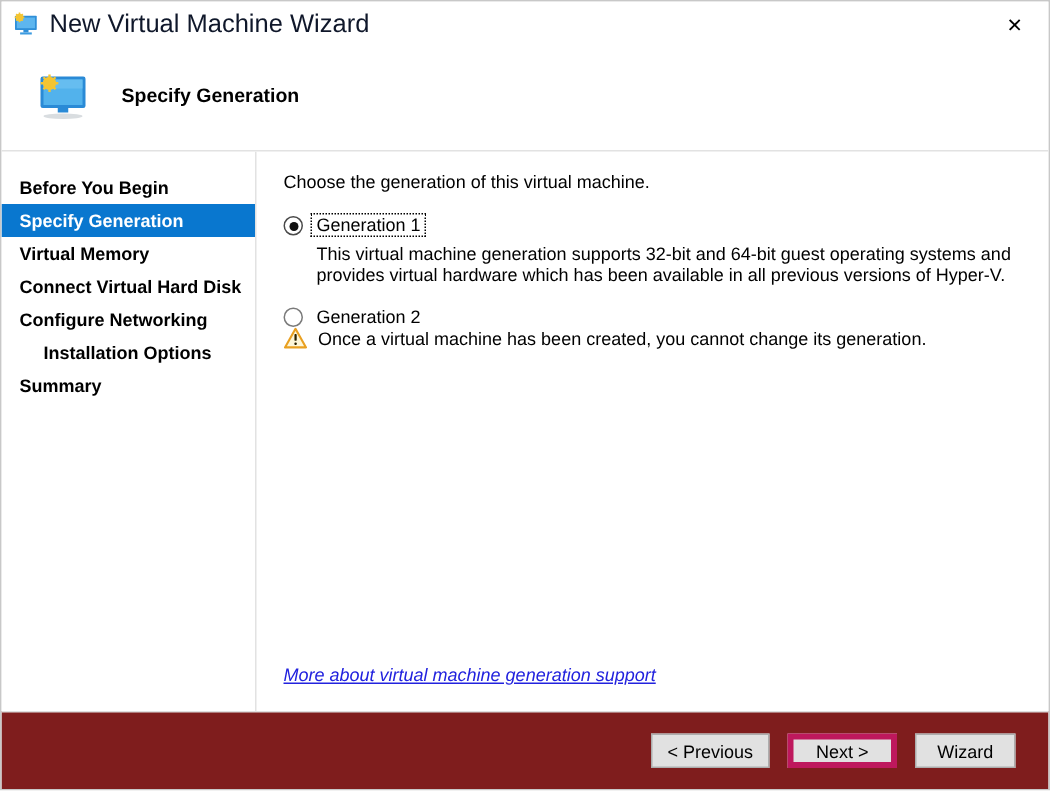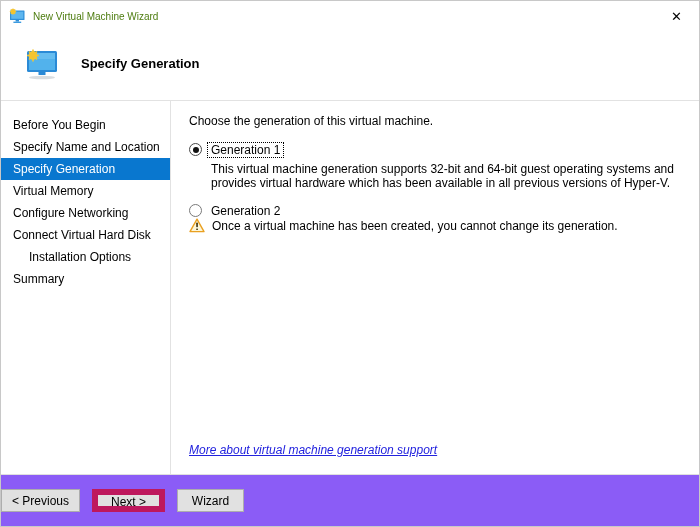--- a/index.html
+++ b/index.html
@@ -4,55 +4,55 @@
 <style>
   * { margin:0; padding:0; box-sizing:border-box; }
   html,body { width:700px; height:527px; }
   body { font-family:"Liberation Sans", sans-serif; font-size:12px; color:#000; background:#fff; }
 
   .window { position:relative; width:700px; height:527px; background:#fff; border:1px solid #c8c8c8; overflow:hidden; }
 
   
   .titlebar { position:relative; height:30px; display:flex; align-items:center; padding-left:8px; background:#fff; }
   .titlebar .app-icon { width:17px; height:16px; margin-right:7px; flex:0 0 auto; }
-  .titlebar .title { font-size:10px; color:#4d7c0f; }
+  .titlebar .title { font-size:17px; color:#0f172a; }
   .close-btn { position:absolute; top:0; right:0; width:45px; height:30px; display:flex; align-items:center; justify-content:center; background:transparent; border:none; cursor:pointer; font-size:13px; color:#000; }
 
   
   .header { position:relative; height:70px; background:#fff; border-bottom:1px solid #e2e2e2; }
   .header .hdr-icon { position:absolute; left:23px; top:16px; width:36px; height:34px; }
   .header .hdr-title { position:absolute; left:80px; top:25px; font-size:13px; font-weight:bold; color:#000; }
 
   
   .body { display:flex; height:375px; background:#fff; }
   .sidebar { width:170px; flex:0 0 170px; border-right:1px solid #e2e2e2; padding-top:13px; }
-  .side-item { height:22px; line-height:22px; padding-left:12px; color:#000; white-space:nowrap; }
+  .side-item { height:22px; line-height:22px; padding-left:12px; color:#000; white-space:nowrap;font-weight:bold; }
   .side-item.indent { padding-left:28px; }
   .side-item.selected { background:#0977cf; color:#fff; }
 
   .content { position:relative; flex:1; padding:13px 20px 0 18px; }
   .intro { margin-bottom:15px; }
 
-  .opt-row { display:flex; align-items:flex-start; margin-top:2px; }
+  .opt-row { display:flex; align-items:flex-end; margin-top:2px; }
   .radio { width:13px; height:13px; border-radius:50%; border:1px solid #4a4a4a; background:#fff; position:relative; flex:0 0 auto; }
   .radio.off { border-color:#7a7a7a; }
   .radio.on::after { content:""; position:absolute; left:2.5px; top:2.5px; width:6px; height:6px; border-radius:50%; background:#111; }
   .opt-label { margin-left:6px; padding:0 3px; }
   .opt-label.focused { outline:1px dotted #000; }
   .opt-desc { margin:5px 0 14px 22px; max-width:482px; line-height:14px; }
 
   .warn-row { display:flex; align-items:flex-start; margin-top:1px;text-align:center; }
   .warn-icon { width:16px; height:15px; margin-right:7px; flex:0 0 auto; margin-top:-1px; }
 
   .more-link { position:absolute; left:18px; bottom:19px; color:#2222de; text-decoration:underline; cursor:pointer;font-style:italic; }
 
   
-  .footer { position:absolute; left:0; right:0; bottom:0; height:52px; background:#8b5cf6; border-top:1px solid #dfdfdf; display:flex; align-items:center; padding-right:22px; gap:12px; }
+  .footer { position:absolute; left:0; right:0; bottom:0; height:52px; background:#7f1d1d; border-top:1px solid #dfdfdf; display:flex; align-items:center; justify-content:flex-end; padding-right:22px; gap:12px; }
   .btn { min-width:67px; height:23px; padding:0 10px; background:#e1e1e1; border:1px solid #adadad; font-family:"Liberation Sans", sans-serif; font-size:12px; color:#000; cursor:pointer; }
-  .btn.default { border:6px solid #be185d; min-width:73px; }
+  .btn.default { border:4px solid #be185d; min-width:73px; }
 </style>
 </head>
 <body>
 
 <div class="window">
 
   <div class="titlebar">
     <svg class="app-icon" viewBox="0 0 17 16">
       <rect x="1" y="2.5" width="14.5" height="9.5" rx="0.5" fill="#2f8fd8"></rect>
       <rect x="2.2" y="3.7" width="12.1" height="7.1" fill="#5db6ef"></rect>
@@ -89,25 +89,24 @@
         <line x1="13" y1="4.5" x2="5" y2="12.5"></line>
       </g>
     </svg>
     <div class="hdr-title">Specify Generation</div>
   </div>
 
   <div class="body">
 
     <nav class="sidebar">
       <div class="side-item">Before You Begin</div>
-      <div class="side-item">Specify Name and Location</div>
       <div class="side-item selected">Specify Generation</div>
       <div class="side-item">Virtual Memory</div>
+      <div class="side-item">Connect Virtual Hard Disk</div>
       <div class="side-item">Configure Networking</div>
-      <div class="side-item">Connect Virtual Hard Disk</div>
       <div class="side-item indent">Installation Options</div>
       <div class="side-item">Summary</div>
     </nav>
 
     <div class="content">
       <p class="intro">Choose the generation of this virtual machine.</p>
 
       <div class="opt-row">
         <span class="radio on"></span>
         <span class="opt-label focused">Generation 1</span>

